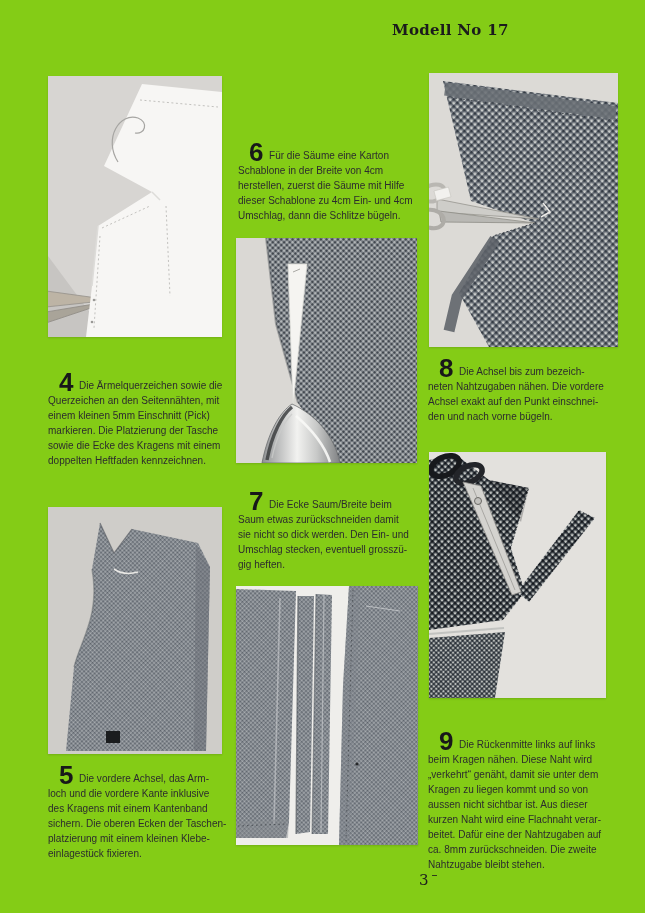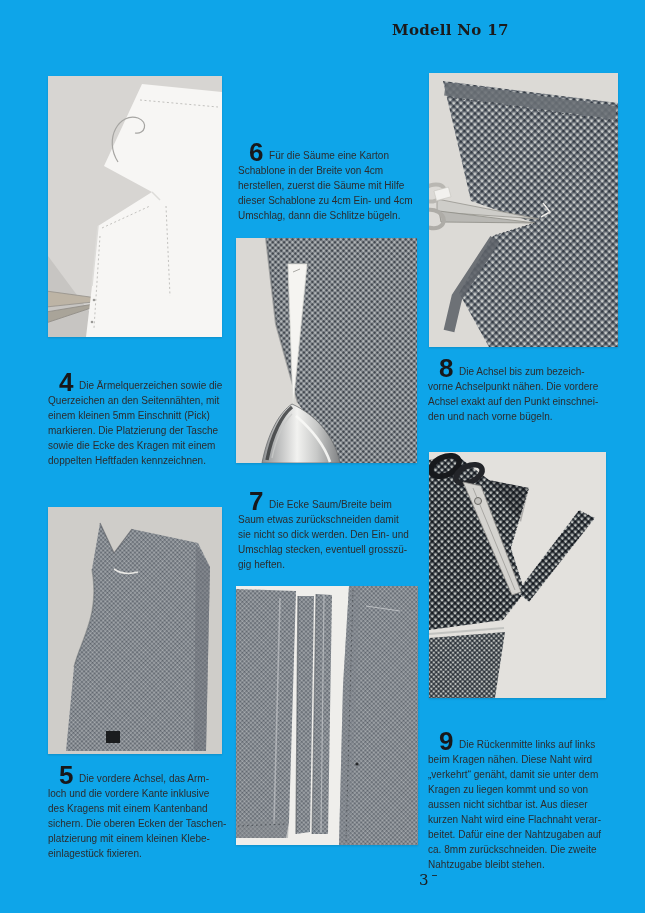--- a/index.html
+++ b/index.html
@@ -1,18 +1,18 @@
 <!DOCTYPE html>
 <html><head>
 <meta charset="utf-8">
 <style>
   html,body { margin:0; padding:0; background:#e8e7e5; }
   .page {
     position:relative; width:645px; height:913px; margin:0 auto;
-    background:#0ea5e9; overflow:hidden;
+    background:#84cc16; overflow:hidden;
     font-family:"Liberation Sans", sans-serif; color:#2e2e30;
   }
   .header-title {
     position:absolute; left:392px; top:21px;
     font-family:"DejaVu Serif", serif; font-weight:700;
     font-size:15px; letter-spacing:.3px; color:#1b1b1c;
   }
   figure.photo { margin:0; position:absolute; box-shadow:0 1px 2px rgba(0,0,0,.14); }
   figure.photo svg { display:block; }
   .p1 { left:48px;  top:76px;  width:174px; height:261px; background:#d7d5d2; }
@@ -108,21 +108,21 @@
       <circle cx="44" cy="246" r="1.3" fill="#9a9996"></circle>
     </svg>
   </figure>
 
   <section class="step s4">
     <span class="num">4</span>
     <div class="txt">Die Ärmelquerzeichen sowie die
 Querzeichen an den Seitennähten, mit
 einem kleinen 5mm Einschnitt (Pick)
 markieren. Die Platzierung der Tasche
-sowie die Ecke des Kragen mit einem
+sowie die Ecke des Kragens mit einem
 doppelten Heftfaden kennzeichnen.</div>
   </section>
 
   <figure class="photo p2">
     <svg width="174" height="247" viewBox="0 0 174 247">
       <rect width="174" height="247" fill="#cfcdc9"></rect>
       <path d="M52,16 L66,46 L84,22 L150,36 L162,60 L158,244 L18,244 L26,160 C34,130 52,108 44,62 Z" fill="url(#twHeather)"></path>
       <path d="M148,38 L162,60 L158,244 L146,244 Z" fill="#6b7077" opacity="0.5"></path>
       <path d="M52,16 L66,46 L84,22" fill="none" stroke="#55595f" stroke-width="1.2" opacity="0.6"></path>
       <path d="M66,62 q10,7 24,3" fill="none" stroke="#e9e8e5" stroke-width="1.6"></path>
@@ -210,21 +210,21 @@
         <rect x="6" y="116" width="15" height="10" fill="#f2f1ee" stroke="#c8c6c1" stroke-width="0.6" transform="rotate(-15 13 121)"></rect>
       </g>
       <path d="M114,130 l7,9 l-9,5" fill="none" stroke="#eceae7" stroke-width="1.5"></path>
       <path d="M106,150 L64,163" stroke="#3c424a" stroke-width="1" stroke-dasharray="2,2" fill="none"></path>
     </svg>
   </figure>
 
   <section class="step s8">
     <span class="num">8</span>
     <div class="txt">Die Achsel bis zum bezeich-
-vorne Achselpunkt nähen. Die vordere
+neten Nahtzugaben nähen. Die vordere
 Achsel exakt auf den Punkt einschnei-
 den und nach vorne bügeln.</div>
   </section>
 
   <figure class="photo p6">
     <svg width="177" height="246" viewBox="0 0 177 246">
       <rect width="177" height="246" fill="#e3e1dd"></rect>
       <path d="M0,8 L26,2 L60,28 L100,36 L82,96 L96,140 L74,168 L0,178 Z" fill="url(#twDark)"></path>
       <path d="M60,28 L100,36 L92,70 Z" fill="#0e1114" opacity="0.25"></path>
       <path d="M100,36 L82,96 L96,140 L74,168" fill="none" stroke="#e8e8e5" stroke-width="1" stroke-dasharray="1,2.2"></path>

